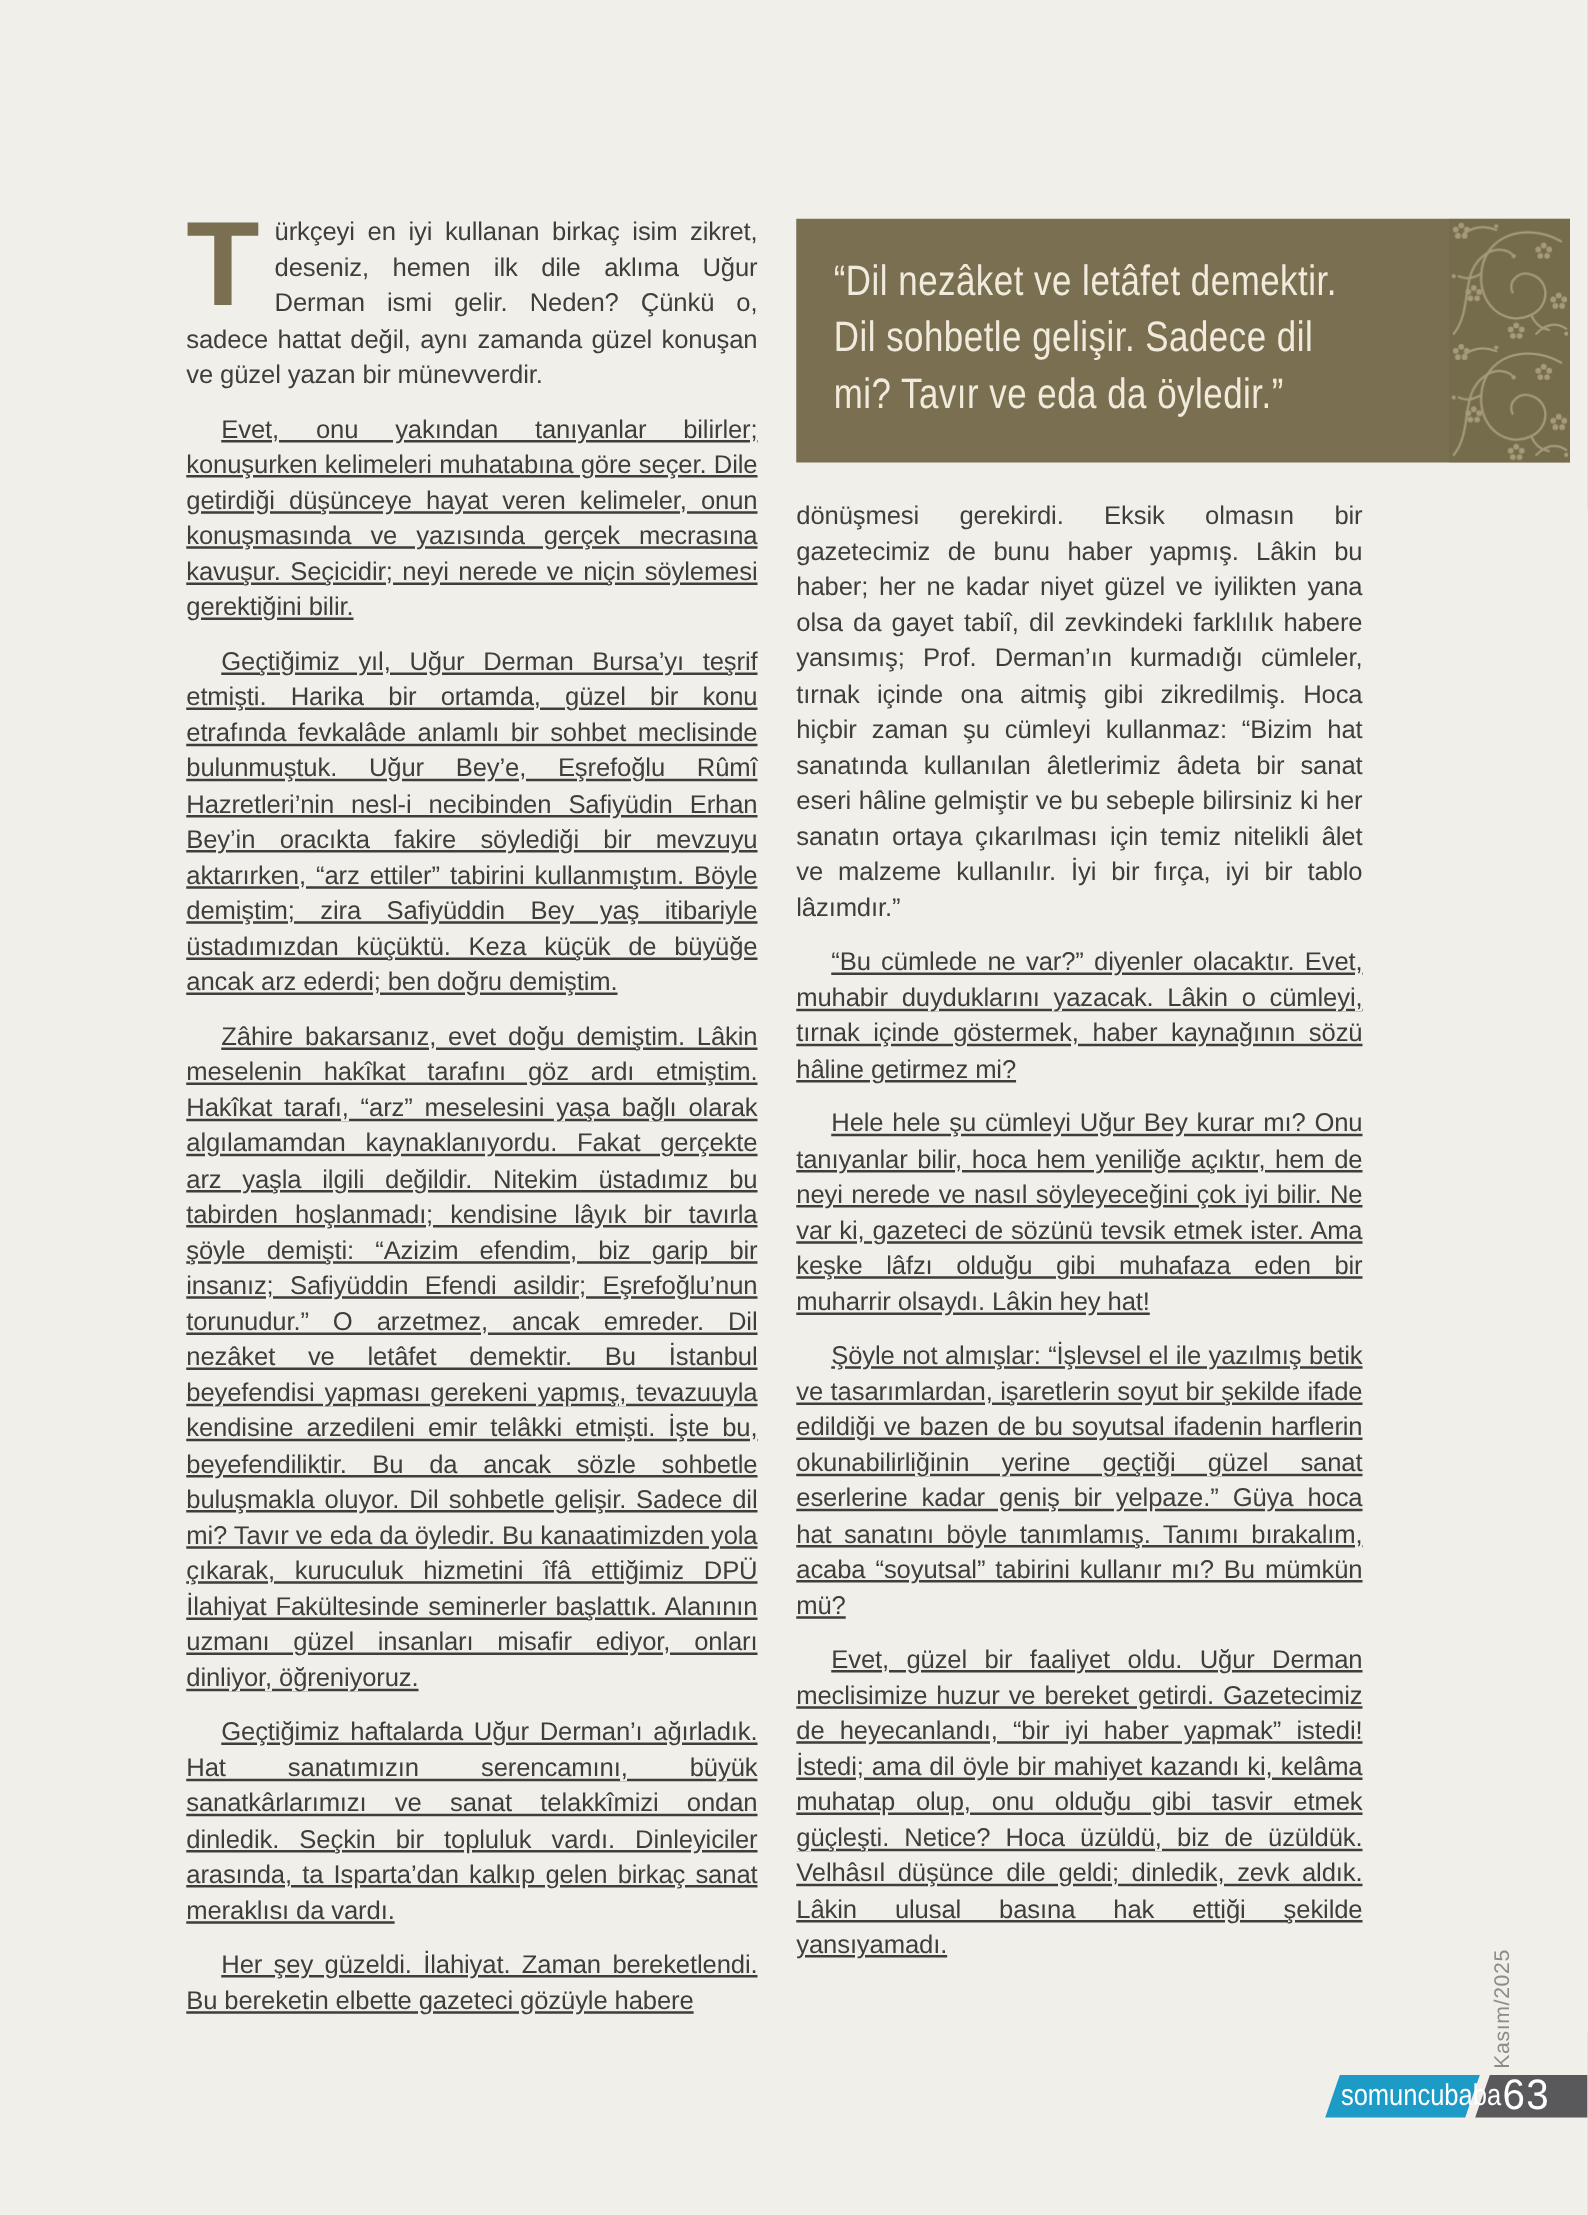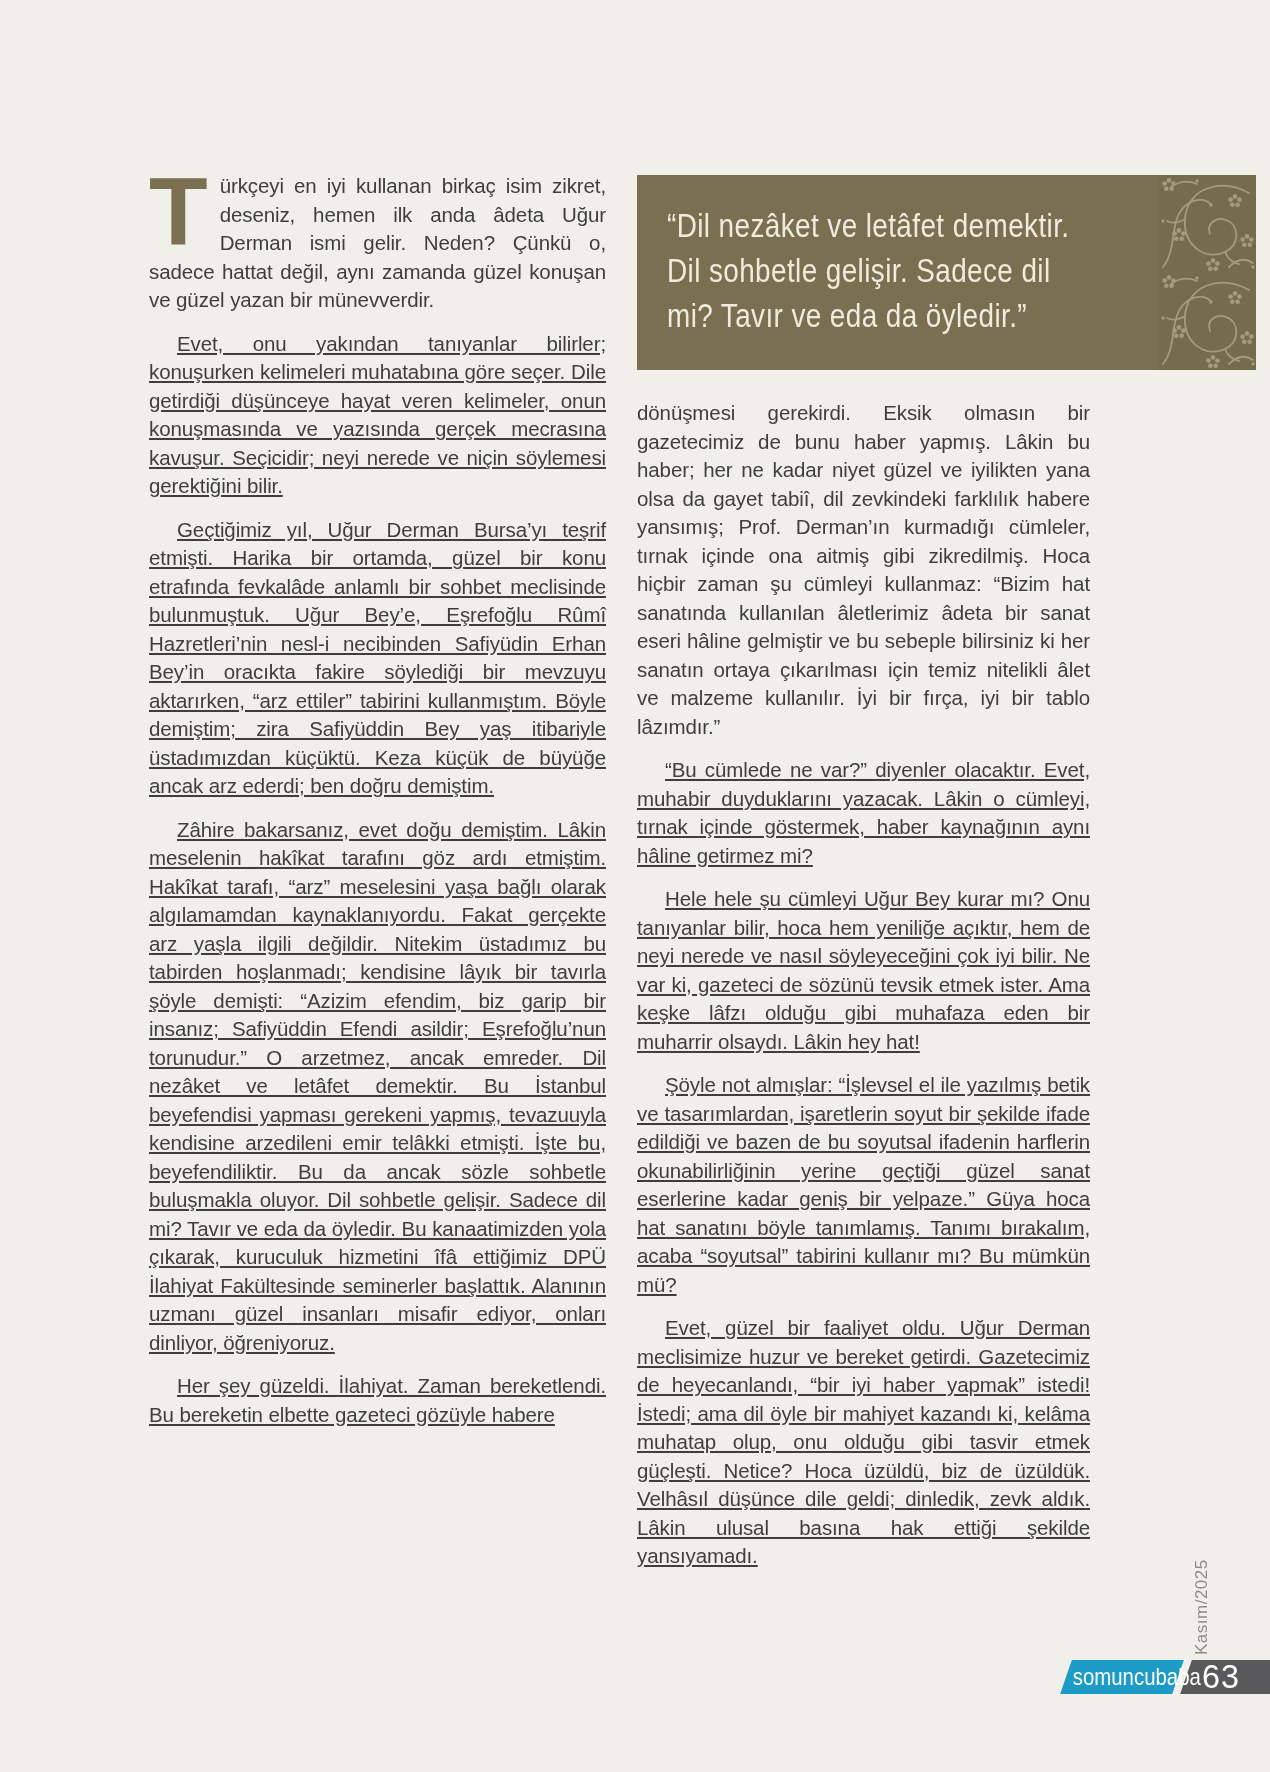--- a/index.html
+++ b/index.html
@@ -102,31 +102,32 @@
           <circle cx="4" cy="46" r="1.7" fill="#a59b79"></circle>
           <circle cx="94" cy="92" r="1.7" fill="#a59b79"></circle>
         </pattern>
       </defs>
       <rect width="97" height="195" fill="url(#vines)"></rect>
     </svg>
   </div>
 
   <div class="col col-left">
     <p>
-      <span class="dropcap">T</span><span>ürkçeyi en iyi kullanan birkaç isim zikret, deseniz, hemen ilk anda âdeta Uğur Derman ismi gelir. Neden? Çünkü o, sadece hattat değil, aynı zamanda güzel konuşan ve güzel yazan bir münevverdir.</span>
+      <span class="dropcap">T</span><span>ürkçeyi en iyi kullanan birkaç isim zikret, deseniz, hemen ilk dile aklıma Uğur Derman ismi gelir. Neden? Çünkü o, sadece hattat değil, aynı zamanda güzel konuşan ve güzel yazan bir münevverdir.</span>
     </p>
     <p class="indent">Evet, onu yakından tanıyanlar bilirler; konuşurken kelimeleri muhatabına göre seçer. Dile getirdiği düşünceye hayat veren kelimeler, onun konuşmasında ve yazısında gerçek mecrasına kavuşur. Seçicidir; neyi nerede ve niçin söylemesi gerektiğini bilir.</p>
     <p class="indent">Geçtiğimiz yıl, Uğur Derman Bursa’yı teşrif etmişti. Harika bir ortamda, güzel bir konu etrafında fevkalâde anlamlı bir sohbet meclisinde bulunmuştuk. Uğur Bey’e, Eşrefoğlu Rûmî Hazretleri’nin nesl-i necibinden Safiyüdin Erhan Bey’in oracıkta fakire söylediği bir mevzuyu aktarırken, “arz ettiler” tabirini kullanmıştım. Böyle demiştim; zira Safiyüddin Bey yaş itibariyle üstadımızdan küçüktü. Keza küçük de büyüğe ancak arz ederdi; ben doğru demiştim.</p>
     <p class="indent">Zâhire bakarsanız, evet doğu demiştim. Lâkin meselenin hakîkat tarafını göz ardı etmiştim. Hakîkat tarafı, “arz” meselesini yaşa bağlı olarak algılamamdan kaynaklanıyordu. Fakat gerçekte arz yaşla ilgili değildir. Nitekim üstadımız bu tabirden hoşlanmadı; kendisine lâyık bir tavırla şöyle demişti: “Azizim efendim, biz garip bir insanız; Safiyüddin Efendi asildir; Eşrefoğlu’nun torunudur.” O arzetmez, ancak emreder. Dil nezâket ve letâfet demektir. Bu İstanbul beyefendisi yapması gerekeni yapmış, tevazuuyla kendisine arzedileni emir telâkki etmişti. İşte bu, beyefendiliktir. Bu da ancak sözle sohbetle buluşmakla oluyor. Dil sohbetle gelişir. Sadece dil mi? Tavır ve eda da öyledir. Bu kanaatimizden yola çıkarak, kuruculuk hizmetini îfâ ettiğimiz DPÜ İlahiyat Fakültesinde seminerler başlattık. Alanının uzmanı güzel insanları misafir ediyor, onları dinliyor, öğreniyoruz.</p>
+    <p class="indent">Geçtiğimiz haftalarda Uğur Derman’ı ağırladık. Hat sanatımızın serencamını, büyük sanatkârlarımızı ve sanat telakkîmizi ondan dinledik. Seçkin bir topluluk vardı. Dinleyiciler arasında, ta Isparta’dan kalkıp gelen birkaç sanat meraklısı da vardı.</p>
     <p class="indent">Her şey güzeldi. İlahiyat. Zaman bereketlendi. Bu bereketin elbette gazeteci gözüyle habere</p>
   </div>
 
   <div class="col col-right">
     <p>dönüşmesi gerekirdi. Eksik olmasın bir gazetecimiz de bunu haber yapmış. Lâkin bu haber; her ne kadar niyet güzel ve iyilikten yana olsa da gayet tabiî, dil zevkindeki farklılık habere yansımış; Prof. Derman’ın kurmadığı cümleler, tırnak içinde ona aitmiş gibi zikredilmiş. Hoca hiçbir zaman şu cümleyi kullanmaz: “Bizim hat sanatında kullanılan âletlerimiz âdeta bir sanat eseri hâline gelmiştir ve bu sebeple bilirsiniz ki her sanatın ortaya çıkarılması için temiz nitelikli âlet ve malzeme kullanılır. İyi bir fırça, iyi bir tablo lâzımdır.”</p>
-    <p class="indent">“Bu cümlede ne var?” diyenler olacaktır. Evet, muhabir duyduklarını yazacak. Lâkin o cümleyi, tırnak içinde göstermek, haber kaynağının aynı hâline getirmez mi?</p>
+    <p class="indent">“Bu cümlede ne var?” diyenler olacaktır. Evet, muhabir duyduklarını yazacak. Lâkin o cümleyi, tırnak içinde göstermek, haber kaynağının sözü hâline getirmez mi?</p>
     <p class="indent">Hele hele şu cümleyi Uğur Bey kurar mı? Onu tanıyanlar bilir, hoca hem yeniliğe açıktır, hem de neyi nerede ve nasıl söyleyeceğini çok iyi bilir. Ne var ki, gazeteci de sözünü tevsik etmek ister. Ama keşke lâfzı olduğu gibi muhafaza eden bir muharrir olsaydı. Lâkin hey hat!</p>
     <p class="indent">Şöyle not almışlar: “İşlevsel el ile yazılmış betik ve tasarımlardan, işaretlerin soyut bir şekilde ifade edildiği ve bazen de bu soyutsal ifadenin harflerin okunabilirliğinin yerine geçtiği güzel sanat eserlerine kadar geniş bir yelpaze.” Güya hoca hat sanatını böyle tanımlamış. Tanımı bırakalım, acaba “soyutsal” tabirini kullanır mı? Bu mümkün mü?</p>
     <p class="indent">Evet, güzel bir faaliyet oldu. Uğur Derman meclisimize huzur ve bereket getirdi. Gazetecimiz de heyecanlandı, “bir iyi haber yapmak” istedi! İstedi; ama dil öyle bir mahiyet kazandı ki, kelâma muhatap olup, onu olduğu gibi tasvir etmek güçleşti. Netice? Hoca üzüldü, biz de üzüldük. Velhâsıl düşünce dile geldi; dinledik, zevk aldık. Lâkin ulusal basına hak ettiği şekilde yansıyamadı.</p>
   </div>
 
   <div class="issue-date">Kasım/2025</div>
   <div class="badge-blue"></div>
   <div class="badge-gray"></div>
   <div class="badge-name">somuncubaba</div>
   <div class="badge-num">63</div>

